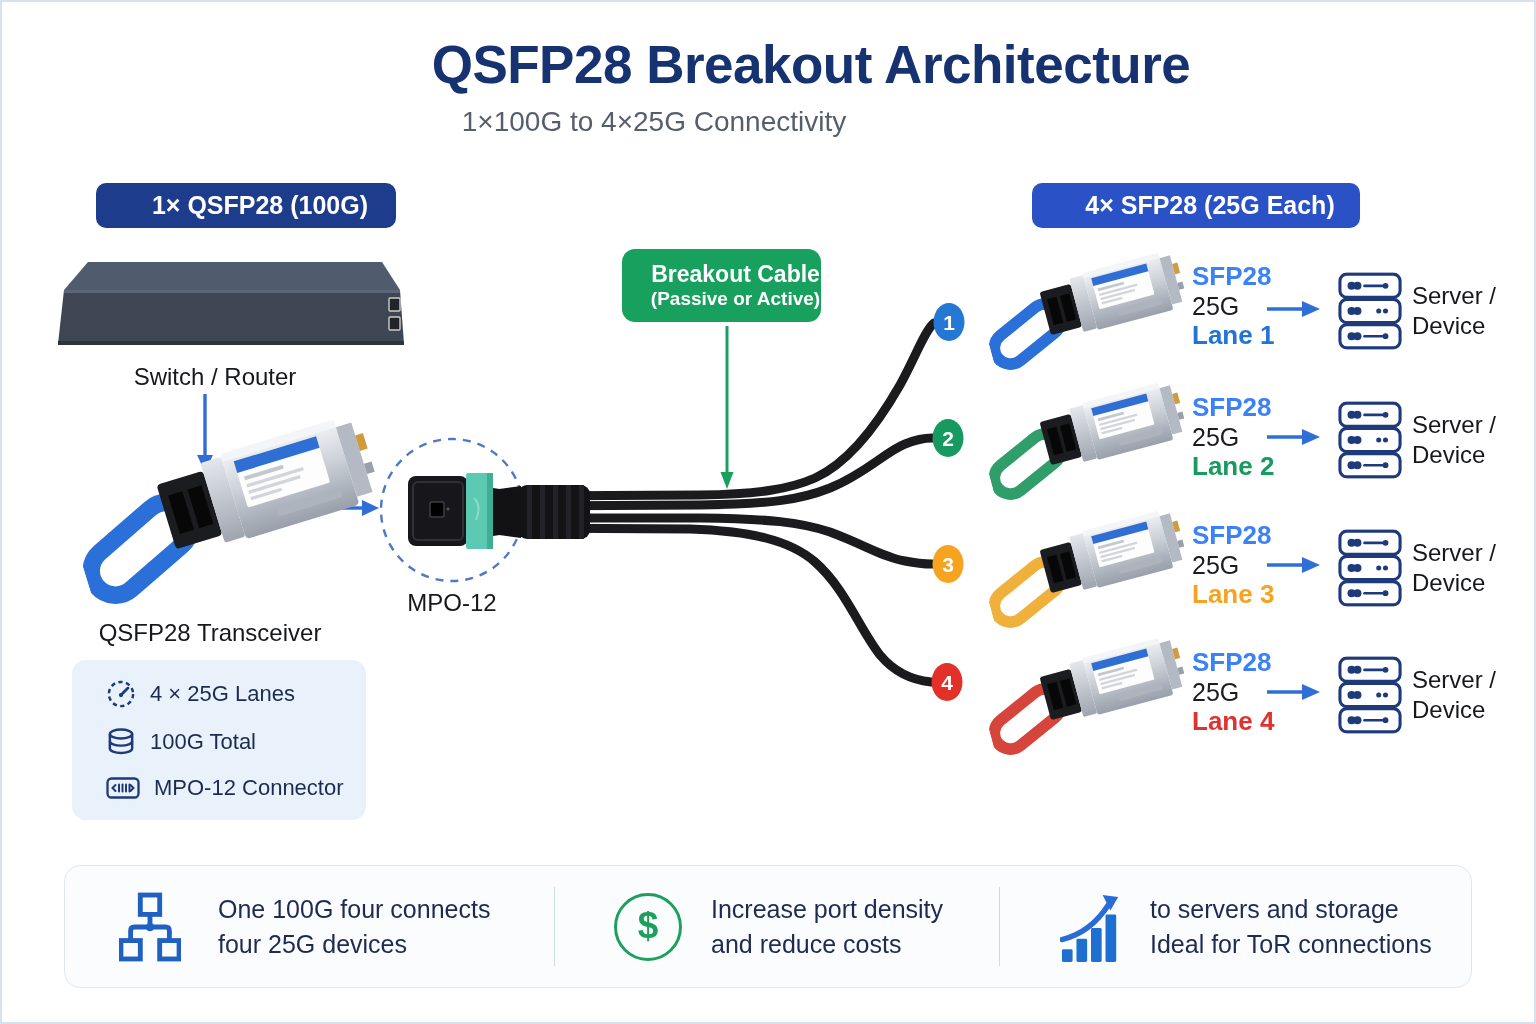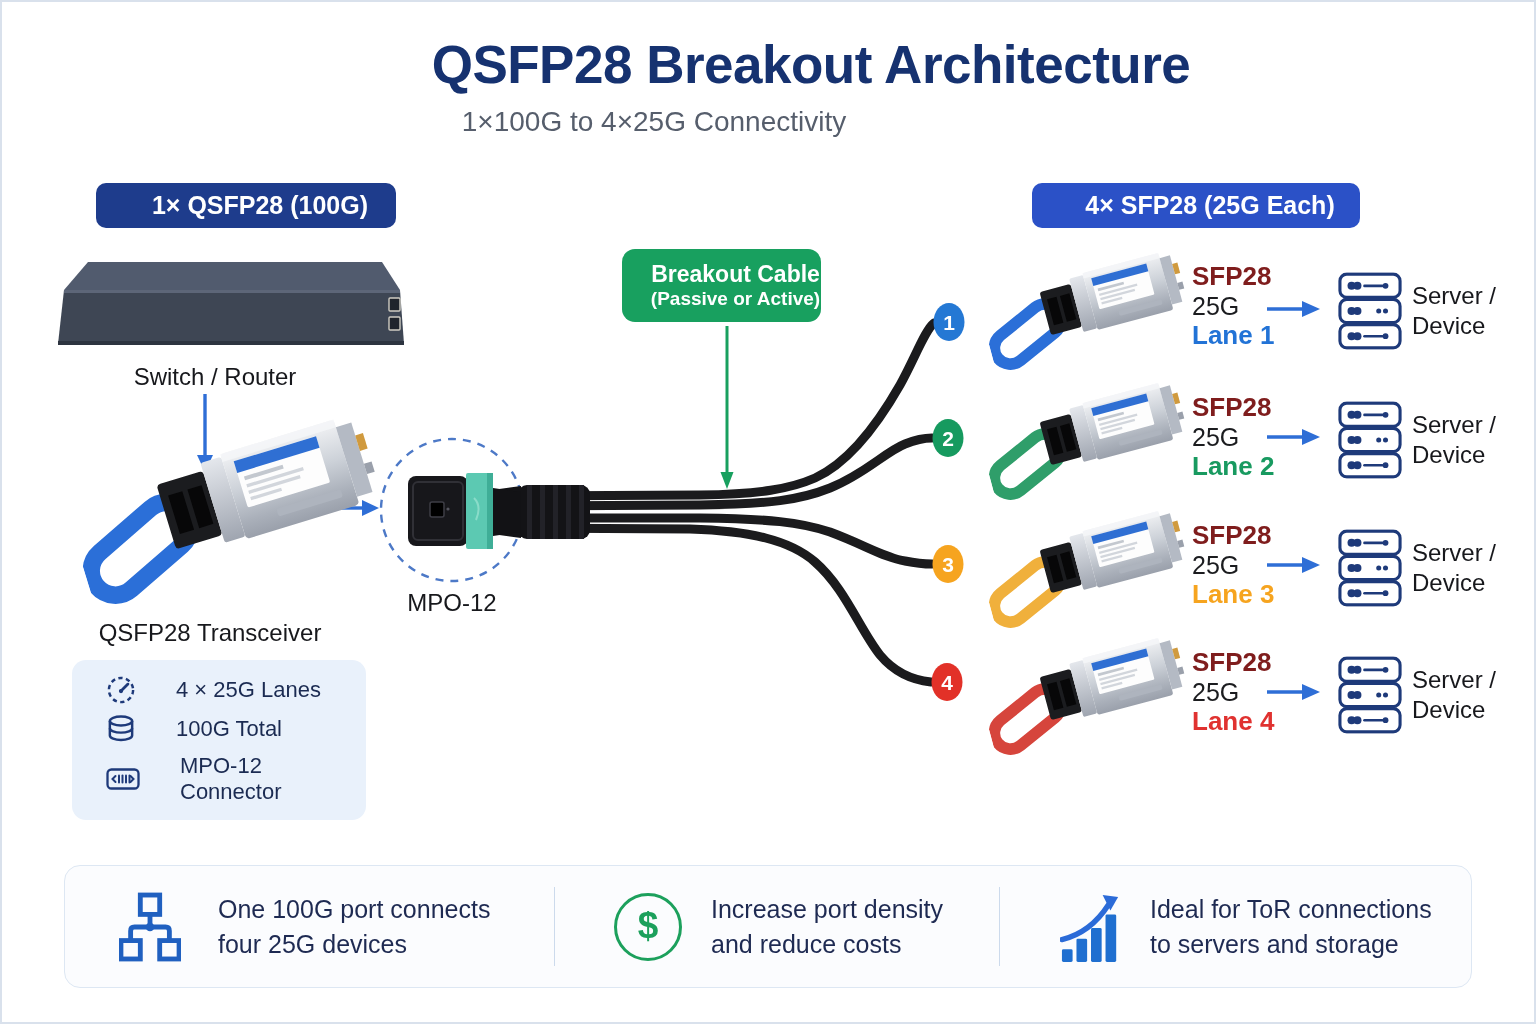--- a/index.html
+++ b/index.html
@@ -37,40 +37,40 @@
   .xcvr{transform-origin:50% 50%;}
   .xcvr-big{left:70px;top:428px;transform:rotate(-17deg);color:#2b6fd8;}
   .xcvr-s{color:#2b6fd8;transform:rotate(-15deg);}
   .xcvr-1{left:982px;top:256px;color:#2b6fd8;}
   .xcvr-2{left:982px;top:386px;color:#2f9e6a;}
   .xcvr-3{left:982px;top:514px;color:#f0b03c;}
   .xcvr-4{left:982px;top:641px;color:#d6453c;}
 
   
   .lane-text{width:150px;}
-  .lane-text .model{font-size:26px;font-weight:800;color:#7f1d1d;line-height:29px;}
+  .lane-text .model{font-size:26px;font-weight:800;color:#3b82f6;line-height:29px;}
   .lane-text .speed{font-size:25px;font-weight:400;color:#1b1c1f;line-height:28px;margin-top:1px;}
   .lane-text .lane{font-size:26px;font-weight:600;line-height:27px;margin-top:2px;}
   .lt-1{left:1192px;top:262px;} .lt-2{left:1192px;top:393px;}
   .lt-3{left:1192px;top:521px;} .lt-4{left:1192px;top:648px;}
   .c-blue{color:#2273d6;} .c-green{color:#189a60;}
   .c-orange{color:#f6a41f;} .c-red{color:#e03230;}
 
   .srv-icon{width:64px;height:78px;}
   .si-1{left:1338px;top:272px;} .si-2{left:1338px;top:401px;}
   .si-3{left:1338px;top:529px;} .si-4{left:1338px;top:656px;}
   .srv-label{font-size:24px;color:#17181c;line-height:30px;}
   .sl-1{left:1412px;top:281px;} .sl-2{left:1412px;top:410px;}
   .sl-3{left:1412px;top:538px;} .sl-4{left:1412px;top:665px;}
 
   
   .specs{left:72px;top:660px;width:294px;height:160px;background:#e9f1fb;
     border-radius:14px;display:flex;flex-direction:column;
     justify-content:space-around;padding:10px 0 10px 34px;box-sizing:border-box;}
-  .spec-row{display:flex;align-items:center;gap:40px;}
+  .spec-row{display:flex;align-items:center;gap:14px;}
   .spec-row svg{flex:0 0 auto;}
   .spec-text{font-size:22px;font-weight:500;color:#1b2b52;}
 
   
   .bar{left:64px;top:865px;width:1408px;height:123px;background:#fbfcfe;
     border:1.5px solid #dde7f3;border-radius:16px;box-sizing:border-box;
     display:flex;align-items:stretch;}
   .benefit{display:flex;align-items:center;}
   .b1{width:489px;padding-left:54px;box-sizing:border-box;gap:37px;}
   .b2{width:445px;padding-left:59px;box-sizing:border-box;gap:29px;border-left:1.5px solid #ccdaec;}
@@ -358,21 +358,21 @@
         <g fill="none" stroke="#2060c0" stroke-width="5">
           <rect x="22" y="3" width="20" height="20"></rect>
           <path d="M32,23 V36"></path>
           <path d="M12,50 V40 Q12,36 16,36 H48 Q52,36 52,40 V50"></path>
           <rect x="2" y="50" width="20" height="19"></rect>
           <rect x="42" y="50" width="20" height="19"></rect>
         </g>
         <circle cx="32" cy="36" r="4.5" fill="#2060c0"></circle>
       </svg>
       <div class="benefit-text">
-        <div>One 100G port connects</div>
+        <div>One 100G four connects</div>
         <div>four 25G devices</div>
       </div>
     </div>
     <div class="benefit b2">
       <div class="dollar-icon">
         <span>$</span>
       </div>
       <div class="benefit-text">
         <div>Increase port density</div>
         <div>and reduce costs</div>
@@ -383,19 +383,19 @@
         <g fill="#1f6fd0">
           <rect x="2" y="60" width="11" height="13" rx="1.5"></rect>
           <rect x="17" y="49" width="11" height="24" rx="1.5"></rect>
           <rect x="32" y="38" width="11" height="35" rx="1.5"></rect>
           <rect x="47" y="24" width="11" height="49" rx="1.5"></rect>
         </g>
         <path d="M2,50 C 18,46 36,36 50,14" fill="none" stroke="#2b6bd8" stroke-width="5.5" stroke-linecap="round"></path>
         <polygon points="44,4 60,6 52,20" fill="#2b6bd8"></polygon>
       </svg>
       <div class="benefit-text">
+        <div>to servers and storage</div>
         <div>Ideal for ToR connections</div>
-        <div>to servers and storage</div>
       </div>
     </div>
   </div>
 
 </div>
 
 </body></html>

